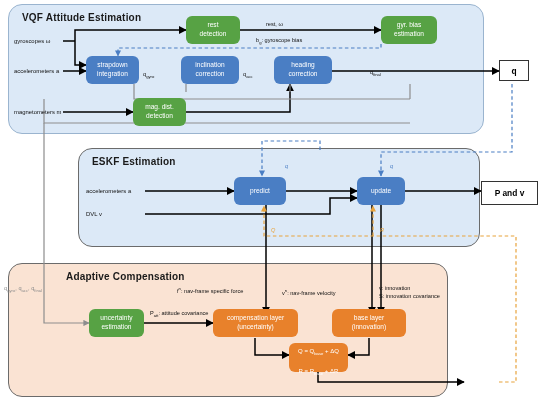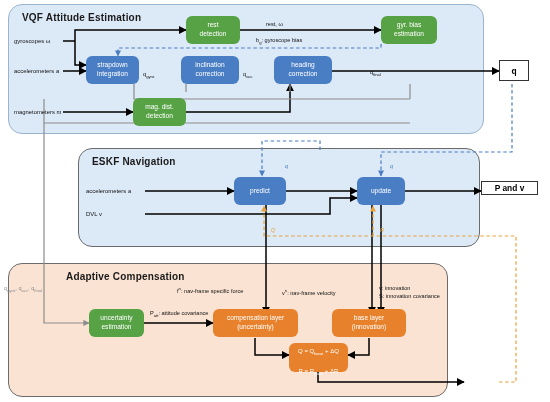--- a/index.html
+++ b/index.html
@@ -168,21 +168,21 @@
       <path d="M 320 150 L 320 141 L 262 141 L 262 176" marker-end="url(#ahBl)"></path>
     </g>
 
     <g fill="none" stroke="#e8a33c" stroke-width="1.2" stroke-dasharray="3.5,2.6">
       <path d="M 499 382 L 516 382 L 516 236 L 264 236 L 264 206" marker-end="url(#ahOr)"></path>
       <path d="M 373 236 L 373 206" marker-end="url(#ahOr)"></path>
     </g>
   </svg>
 
   <div class="panel-title" style="left:22px; top:12px;">VQF Attitude Estimation</div>
-  <div class="panel-title" style="left:92px; top:156px;">ESKF Navigation</div>
+  <div class="panel-title" style="left:92px; top:156px;">ESKF Estimation</div>
   <div class="panel-title" style="left:66px; top:271px;">Adaptive Compensation</div>
 
   <div class="node node-green" style="left:186px; top:16px; width:54px; height:28px;">rest
 detection</div>
   <div class="node node-green" style="left:381px; top:16px; width:56px; height:28px;">gyr. bias
 estimation</div>
   <div class="node node-blue" style="left:86px; top:56px; width:53px; height:28px;">strapdown
 integration</div>
   <div class="node node-blue" style="left:181px; top:56px; width:58px; height:28px;">inclination
 correction</div>
@@ -204,21 +204,21 @@
   <div class="node node-eq" style="left:289px; top:343px; width:59px; height:29px;">
     <div>
       <span>Q = Q</span><sub style="font-size:4.2px">base</sub><span> + ΔQ</span>
     </div>
     <div>
       <span>R = R</span><sub style="font-size:4.2px">base</sub><span> + ΔR</span>
     </div>
   </div>
 
   <div class="iobox" style="left:499px; top:60px; width:30px; height:21px;">q</div>
-  <div class="iobox" style="left:481px; top:181px; width:57px; height:14px;">P and v</div>
+  <div class="iobox" style="left:481px; top:181px; width:57px; height:24px;">P and v</div>
 
   <div class="lbl lbl-in" style="left:14px; top:38px;">gyroscopes  ω</div>
   <div class="lbl lbl-in" style="left:14px; top:68px;">accelerometers a</div>
   <div class="lbl lbl-in" style="left:14px; top:109px;">magnetometers m</div>
   <div class="lbl lbl-in" style="left:86px; top:188px;">accelerometers a</div>
   <div class="lbl lbl-in" style="left:86px; top:211px;">DVL v</div>
 
   <div class="lbl" style="left:266px; top:21px;">rest, ω</div>
 
   <div class="lbl" style="left:256px; top:37px;">

